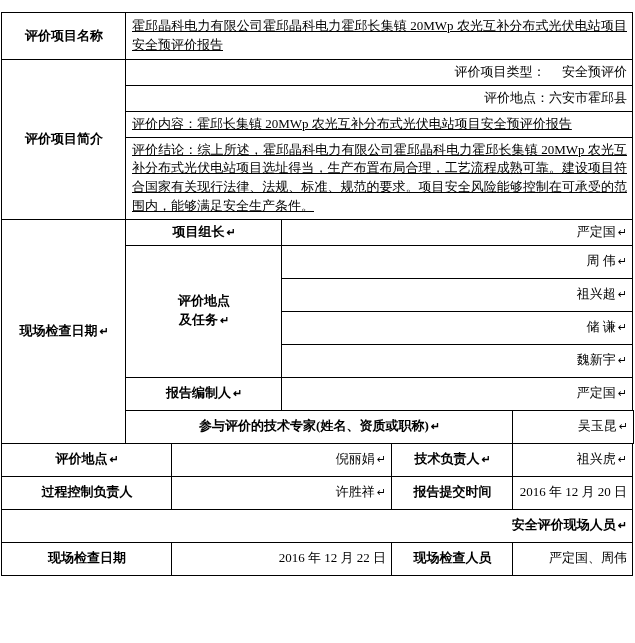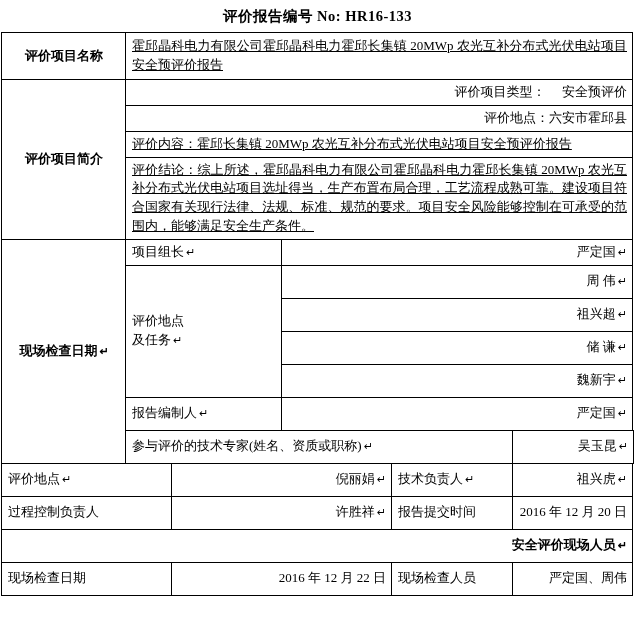--- a/index.html
+++ b/index.html
@@ -22,39 +22,40 @@
   }
   .doc-title {
     text-align: center;
     font-size: 14.5px;
     font-weight: bold;
     padding: 7px 0 6px 0;
     letter-spacing: 0.5px;
   }
   table.main {
     width: 633px;
-    margin: 0 auto;
+    margin: 12px auto;
     border-collapse: collapse;
     table-layout: fixed;
   }
   table.main td {
     border: 1px solid #000000;
     font-size: 13px;
     line-height: 1.45;
     padding: 3px 5px 3px 6px;
     vertical-align: middle;
     word-break: break-all;
   }
   .lbl {
     text-align: center;
     font-weight: bold;
     font-size: 13.5px;
   }
   .lbl-sm {
-    font-weight: normal;
+    text-align: center;
+    font-weight: bold;
     font-size: 13px;
   }
   .val {
     text-align: right;
   }
   .val-c {
     text-align: right;
   }
   .just {
     text-align: justify;
@@ -72,24 +73,20 @@
     font-weight: bold;
     font-size: 13.5px;
   }
   .tall { height: 26px; }
 </style>
 </head>
 <body>
 
 <div class="page">
 
-  <div class="doc-title">
-    <span>评价报告编号 No:</span>
-    <span>HR16-133</span>
-  </div>
 
   <table class="main">
     <colgroup>
       <col style="width:124px">
       <col style="width:46px">
       <col style="width:110px">
       <col style="width:110px">
       <col style="width:121px">
       <col style="width:120px">
     </colgroup>

